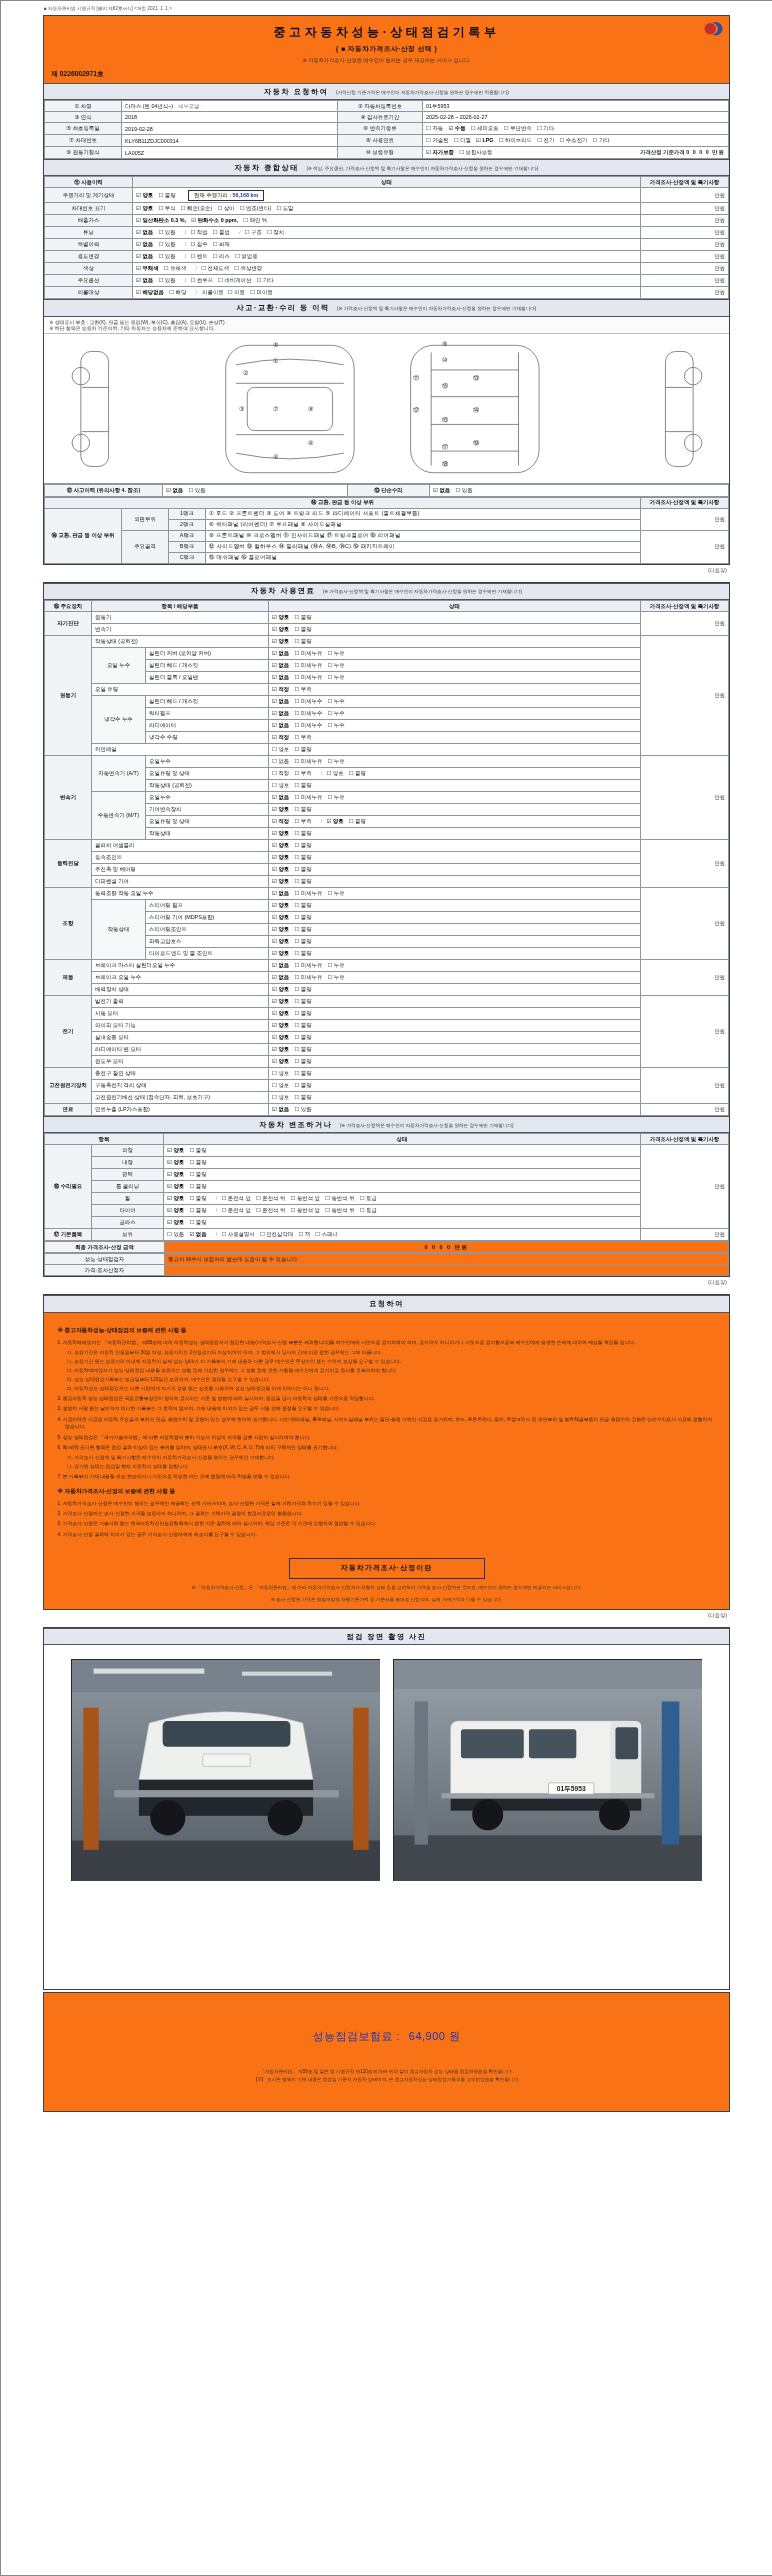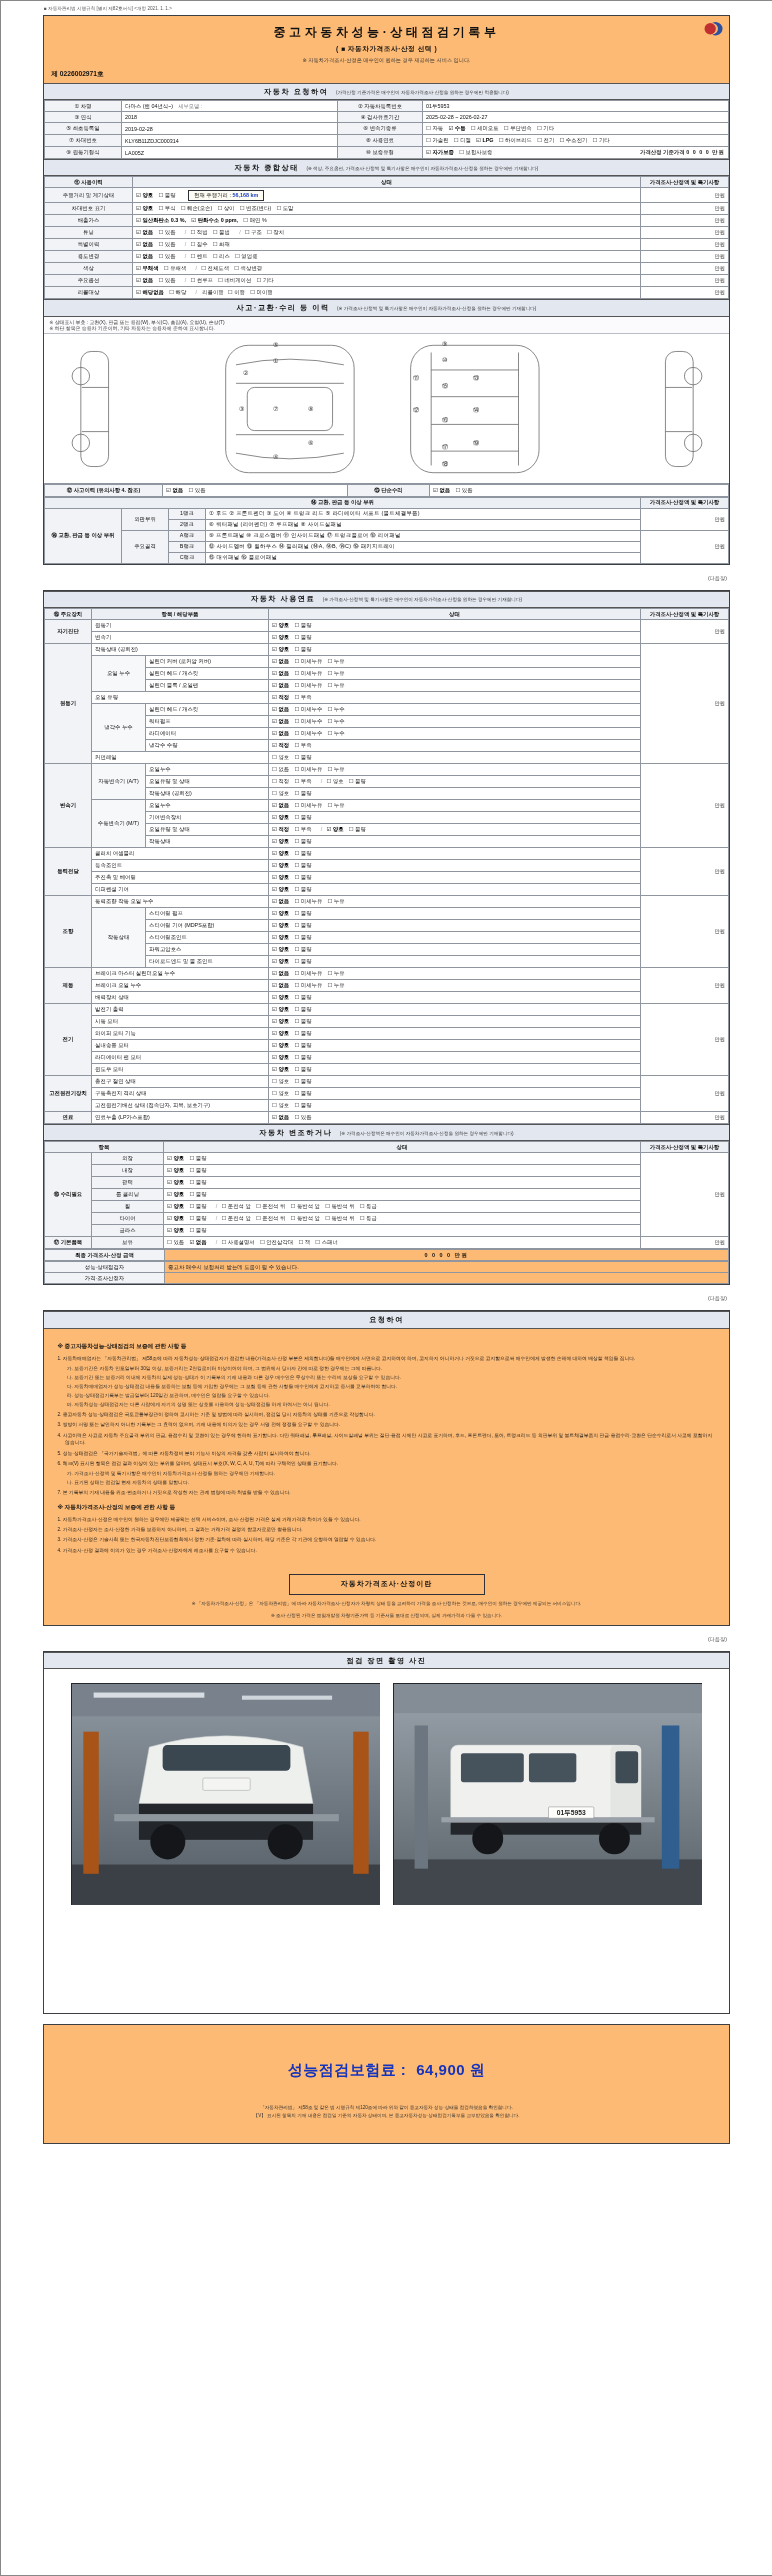--- a/index.html
+++ b/index.html
@@ -1,20 +1,20 @@
 <!DOCTYPE html>
 <html style="font-size:8.2px"><head>
 <meta charset="utf-8">
 <style>
   *{box-sizing:border-box;}
   html,body{margin:0;padding:0;}
   body{width:773px;background:#f6f6f6;font-family:"Liberation Sans","DejaVu Sans",sans-serif;color:#111;}
   .page{width:773px;min-height:2576px;background:#fff;border:0.5px solid #888;padding:4.1px 42px 31px;}
   .form-ref{font-size:4.6px;color:#555;margin:1px 0 4.1px 1px;}
-  .boxed{border:0.8px solid #3c3f44;background:#fdba74;margin-bottom:10px;}
+  .boxed{border:0.8px solid #3c3f44;background:#f97316;margin-bottom:2px;}
   .next{text-align:right;font-size:5.2px;color:#444;margin:1.5px 3.1px 8.2px;}
 
   
   .titlebar{position:relative;padding:8.2px 5.2px 2.1px;}
   .doc-title{margin:0;text-align:center;font-size:12px;font-weight:bold;letter-spacing:3.6px;}
   .title-opt{text-align:center;font-size:6.7px;font-weight:bold;margin-top:3.6px;letter-spacing:0.5px;}
   .title-note{text-align:center;font-size:5.2px;color:#333;margin-top:2.6px;}
   .doc-no{font-size:6.7px;font-weight:bold;margin:6.2px 0 2.1px 2.1px;}
   .emblem{position:absolute;top:5.2px;right:5.2px;width:20.6px;height:15.5px;}
 
@@ -61,21 +61,21 @@
   .n-sub{font-size:4.8px;line-height:1.55;margin:1.5px 0 1.5px 9.3px;padding-left:8.8px;text-indent:-8.8px;color:#2a2a2a;}
   .pricing-box{width:196px;margin:11.3px auto 5.2px;border:0.9px solid #2e3238;text-align:center;font-weight:bold;font-size:7px;padding:4.6px 3.1px;letter-spacing:1px;}
   .pricing-note{font-size:4.6px;text-align:center;color:#333;line-height:1.6;margin:1px 15.5px 5.2px;}
 
   
   .photos-body{padding:13.4px 0 108px;display:flex;justify-content:center;gap:13.4px;background:#fff;}
   .photo{width:309px;height:222px;border:0.5px solid #23262a;background:#555;}
 
   
   .sign-body{padding:17.5px 10.3px 8.2px;min-height:118px;text-align:center;}
-  .fee{font-size:15px;font-weight:bold;color:#1534bd;margin:18.5px 0 24px;letter-spacing:0.5px;}
+  .fee{font-size:11px;font-weight:normal;color:#1534bd;margin:18.5px 0 24px;letter-spacing:0.5px;}
   .fee .fv{margin-left:5.2px;}
   .sign-lines{font-size:4.6px;color:#333;line-height:1.7;}
 
   
   .final-val{font-weight:bold;text-align:center;letter-spacing:1.5px;font-size:6.2px;}
   .op-note{font-size:5.4px;color:#222;}
 </style>
 </head>
 <body>
 

